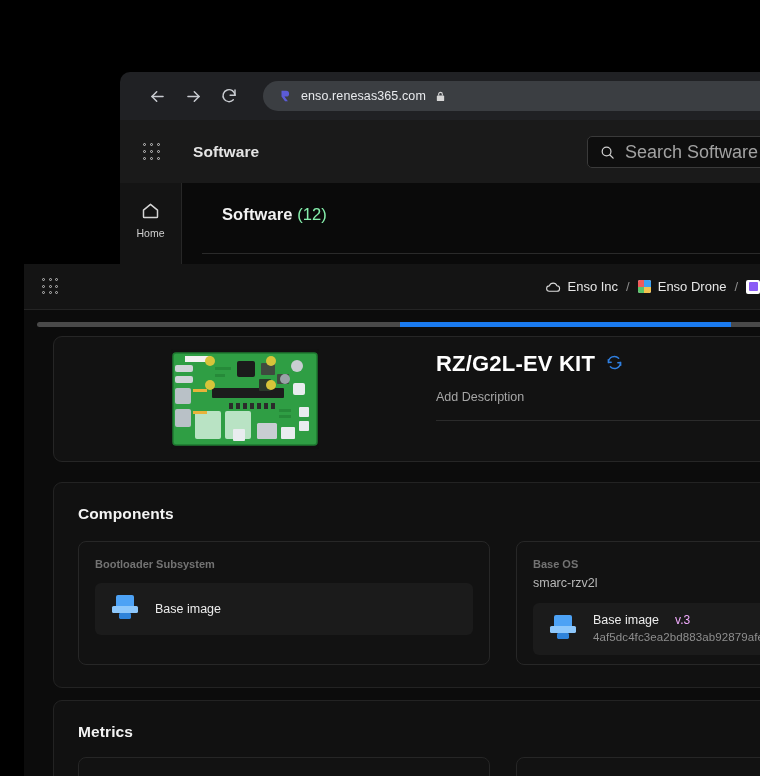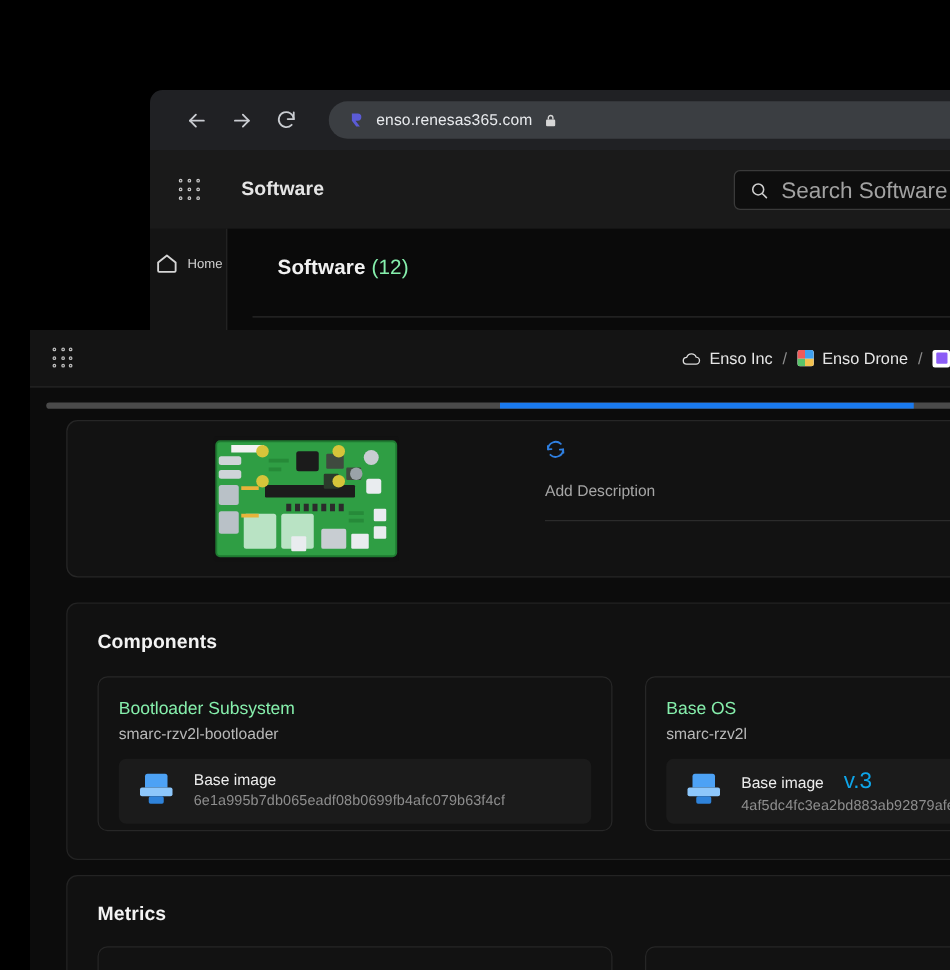--- a/index.html
+++ b/index.html
@@ -66,21 +66,21 @@
     border:1px solid #3a3a3a; border-radius:5px; background:#0e0e0e;
     display:flex; align-items:center; padding:0 12px; gap:10px;
   }
   .search-box .ph{ color:#a2a2a2; font-size:18px; }
 
   .app-body{ position:absolute; left:0; top:63px; width:100%; height:99px; display:flex; }
   .app-sidebar{
     width:62px; height:100%; background:#141414; border-right:1px solid #272727;
     display:flex; flex-direction:column; align-items:center; padding-top:17px;
   }
-  .side-item{ display:flex; flex-direction:row; align-items:center; gap:6px; }
+  .side-item{ display:flex; flex-direction:column; align-items:center; gap:6px; }
   .side-item span{ color:#cfcfcf; font-size:10.5px; }
   .app-main{ flex:1 1 auto; background:#0a0a0a; position:relative; }
   .packages-head{
     padding:22px 0 0 40px; color:#f1f1f1; font-size:16.5px; font-weight:700;
     letter-spacing:.1px;
   }
   .packages-head .count{ font-weight:400; color:#86efac; }
   .app-divider{
     position:absolute; left:20px; right:0; top:70px; height:1px; background:#2a2a2a;
   }
@@ -183,31 +183,31 @@
     padding:22px 0 0 24px; letter-spacing:.1px;
   }
   .comp-grid{
     display:flex; gap:26px; padding:18px 0 0 24px;
   }
   .comp-card{
     width:412px; height:124px; flex:0 0 auto;
     background:#121212; border:1px solid #272727; border-radius:8px;
     padding:16px 16px 0 16px;
   }
-  .comp-name{ color:#86efac; font-size:14px; font-weight:400; }
+  .comp-name{ color:#737373; font-size:11px; font-weight:700; }
   .comp-sub{ margin-top:6px; color:#b8b8b8; font-size:12.5px; }
   .img-row{
     margin-top:13px; height:52px; background:#1b1b1b; border-radius:6px;
     display:flex; align-items:center; padding:0 14px; gap:14px; overflow:hidden;
   }
   .img-icon{ flex:0 0 auto; }
   .img-meta{ min-width:0; }
   .img-title-row{ display:flex; align-items:baseline; gap:16px;text-align:center; }
   .img-title{ color:#ececec; font-size:12.5px; }
-  .img-ver{ color:#0ea5e9; font-size:18px; }
+  .img-ver{ color:#f0abfc; font-size:12px; }
   .img-hash{
     margin-top:3px; color:#8e8e8e; font-size:11.5px; white-space:nowrap;
     letter-spacing:.1px;
   }
   .metric-card{
     position:absolute; left:24px; top:56px; width:412px; height:80px;
     background:#121212; border:1px solid #262626; border-radius:8px;
   }
   .metric-card.second{ left:462px; }
 </style>
@@ -394,20 +394,21 @@
                 <rect x="44" y="18" width="16" height="3"></rect>
                   <rect x="44" y="25" width="10" height="3"></rect>
                 <rect x="108" y="60" width="12" height="3"></rect>
                   <rect x="108" y="66" width="12" height="3"></rect>
               </g>
             </svg>
           </div>
         </div>
         <div class="hero-info">
           <div class="hero-title-row">
+            <span class="hero-title">RZ/G2L-EV KIT</span>
             <span>
               <svg width="17" height="17" viewBox="0 0 24 24" fill="none" stroke="#2f7fe0" stroke-width="2" stroke-linecap="round">
                   <path d="M20.5 12a8.5 8.5 0 0 1-14.4 6.1"></path>
                   <path d="M3.5 12a8.5 8.5 0 0 1 14.4-6.1"></path>
                   <polyline points="3.2,8.2 3.5,12 7.3,11.6"></polyline>
                   <polyline points="20.8,15.8 20.5,12 16.7,12.4"></polyline>
                 </svg>
             </span>
           </div>
           <div class="hero-desc">Add Description</div>
@@ -416,35 +417,33 @@
           </div>
         </div>
       </div>
 
       <div class="section components">
         <div class="section-title">Components</div>
         <div class="comp-grid">
 
           <div class="comp-card">
             <div class="comp-name">Bootloader Subsystem</div>
-            <div class="comp-sub">smarc-rzv2l-bootloader</div>
             <div class="img-row">
               <span class="img-icon">
                 <svg width="32" height="30" viewBox="0 0 32 30">
                   <path d="M9 3h14a2 2 0 0 1 2 2v9H7V5a2 2 0 0 1 2-2z" fill="#4da2f5"></path>
                   <rect x="3" y="14" width="26" height="7" rx="1.6" fill="#8dc7fb"></rect>
                   <rect x="10" y="21" width="12" height="6" rx="1.4" fill="#2f83da"></rect>
                 </svg>
               </span>
               <span class="img-meta">
                 <span class="img-title-row">
                   <span class="img-title">Base image</span>
                   <span class="img-ver"></span>
                 </span>
-                <span class="img-hash">6e1a995b7db065eadf08b0699fb4afc079b63f4cf</span>
               </span>
             </div>
           </div>
 
           <div class="comp-card">
             <div class="comp-name">Base OS</div>
             <div class="comp-sub">smarc-rzv2l</div>
             <div class="img-row">
               <span class="img-icon">
                 <svg width="32" height="30" viewBox="0 0 32 30">

